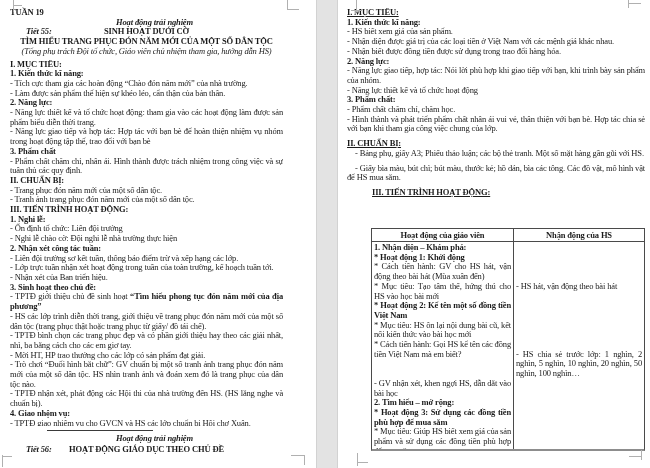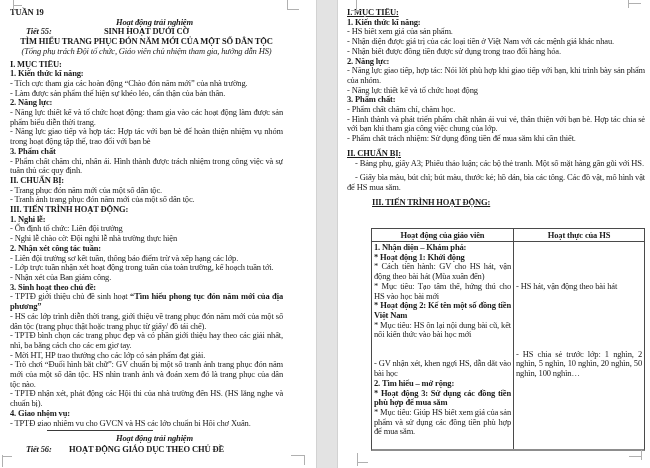--- a/index.html
+++ b/index.html
@@ -71,21 +71,21 @@
           <p class="line b">II. CHUẨN BỊ:</p>
           <p class="line">- Trang phục đón năm mới của một số dân tộc.</p>
           <p class="line">- Tranh ảnh trang phục đón năm mới của một số dân tộc.</p>
           <p class="line b">III. TIẾN TRÌNH HOẠT ĐỘNG:</p>
           <p class="line b">1. Nghi lễ:</p>
           <p class="line">- Ổn định tổ chức: Liên đội trưởng</p>
           <p class="line">- Nghi lễ chào cờ: Đội nghi lễ nhà trường thực hiện</p>
           <p class="line b">2. Nhận xét công tác tuần:</p>
           <p class="line">- Liên đội trưởng sơ kết tuần, thông báo điểm trừ và xếp hạng các lớp.</p>
           <p class="line">- Lớp trực tuần nhận xét hoạt động trong tuần của toàn trường, kế hoạch tuần tới.</p>
-          <p class="line">- Nhận xét của Ban giám công.</p>
+          <p class="line">- Nhận xét của Ban triển hiệu.</p>
           <p class="line b">3. Sinh hoạt theo chủ đề:</p>
           <p class="line"><span>- TPTĐ giới thiệu chủ đề sinh hoạt </span><span class="b">“Tìm hiểu phong tục đón năm mới của địa phương”</span></p>
           <p class="line">- HS các lớp trình diễn thời trang, giới thiệu về trang phục đón năm mới của một số dân tộc (trang phục thật hoặc trang phục từ giấy/ đồ tái chế).</p>
           <p class="line">- TPTĐ bình chọn các trang phục đẹp và có phần giới thiệu hay theo các giải nhất, nhì, ba bằng cách cho các em giơ tay.</p>
           <p class="line">- Mời HT, HP trao thưởng cho các lớp có sản phẩm đạt giải.</p>
           <p class="line">- Trò chơi “Đuổi hình bắt chữ”: GV chuẩn bị một số tranh ảnh trang phục đón năm mới của một số dân tộc. HS nhìn tranh ảnh và đoán xem đó là trang phục của dân tộc nào.</p>
           <p class="line">- TPTĐ nhận xét, phát động các Hội thi của nhà trường đến HS. (HS lắng nghe và chuẩn bị).</p>
           <p class="line b">4. Giao nhệm vụ:</p>
           <p class="line">- TPTĐ giao nhiệm vụ cho GVCN và HS các lớp chuẩn bị Hội chợ Xuân.</p>
         </div>
@@ -109,39 +109,39 @@
           <p class="line b">1. Kiến thức kĩ năng:</p>
           <p class="line">- HS biết xem giá của sản phẩm.</p>
           <p class="line">- Nhận diện được giá trị của các loại tiền ở Việt Nam với các mệnh giá khác nhau.</p>
           <p class="line">- Nhận biết được đồng tiền được sử dụng trong trao đổi hàng hóa.</p>
           <p class="line b">2. Năng lực:</p>
           <p class="line">- Năng lực giao tiếp, hợp tác: Nói lời phù hợp khi giao tiếp với bạn, khi trình bày sản phẩm của nhóm.</p>
           <p class="line">- Năng lực thiết kế và tổ chức hoạt động</p>
           <p class="line b">3. Phẩm chất:</p>
           <p class="line">- Phẩm chất chăm chỉ, chăm học.</p>
           <p class="line">- Hình thành và phát triển phẩm chất nhân ái vui vẻ, thân thiện với bạn bè. Hợp tác chia sẻ với bạn khi tham gia công việc chung của lớp.</p>
-          <p class="line">- Phẩm chất trách nhiệm: Sử dụng đồng tiền để mua sắm khi cần thiết.</p>
           <p class="line bu gap">II. CHUẨN BỊ:</p>
           <p class="line ti">- Bảng phụ, giấy A3; Phiếu thảo luận; các bộ thẻ tranh. Một số mặt hàng gần gũi với HS.</p>
           <p class="line gap ti">- Giấy bìa màu, bút chì; bút màu, thước kẻ; hồ dán, bìa các tông. Các đồ vật, mô hình vật để HS mua sắm.</p>
           <p class="line bu gap ind">III. TIẾN TRÌNH HOẠT ĐỘNG:</p>
         </div>
       <div class="doc-table">
         <div class="thead">
           <div class="th th-gv">Hoạt động của giáo viên</div>
-          <div class="th th-hs">Hoạt thực của HS</div>
+          <div class="th th-hs">Nhận động của HS</div>
         </div>
         <div class="tbody">
           <div class="td td-gv">
               <p class="line b">1. Nhận diện – Khám phá:</p>
               <p class="line b">* Hoạt động 1: Khởi động</p>
               <p class="line">* Cách tiến hành: GV cho HS hát, vận động theo bài hát (Mùa xuân đến)</p>
               <p class="line">* Mục tiêu: Tạo tâm thế, hứng thú cho HS vào học bài mới</p>
               <p class="line b">* Hoạt động 2: Kể tên một số đồng tiền Việt Nam</p>
               <p class="line">* Mục tiêu: HS ôn lại nội dung bài cũ, kết nối kiến thức vào bài học mới</p>
+              <p class="line">* Cách tiến hành: Gọi HS kể tên các đồng tiền Việt Nam mà em biết?</p>
               <p class="line blank">&nbsp;</p>
               <p class="line blank">&nbsp;</p>
               <p class="line">- GV nhận xét, khen ngợi HS, dẫn dắt vào bài học</p>
               <p class="line b">2. Tìm hiểu – mở rộng:</p>
               <p class="line b">* Hoạt động 3: Sử dụng các đồng tiền phù hợp để mua sắm</p>
               <p class="line">* Mục tiêu: Giúp HS biết xem giá của sản phẩm và sử dụng các đồng tiền phù hợp để mua sắm.</p>
             </div>
           <div class="td td-hs">
               <p class="line blank">&nbsp;</p>
               <p class="line blank">&nbsp;</p>

